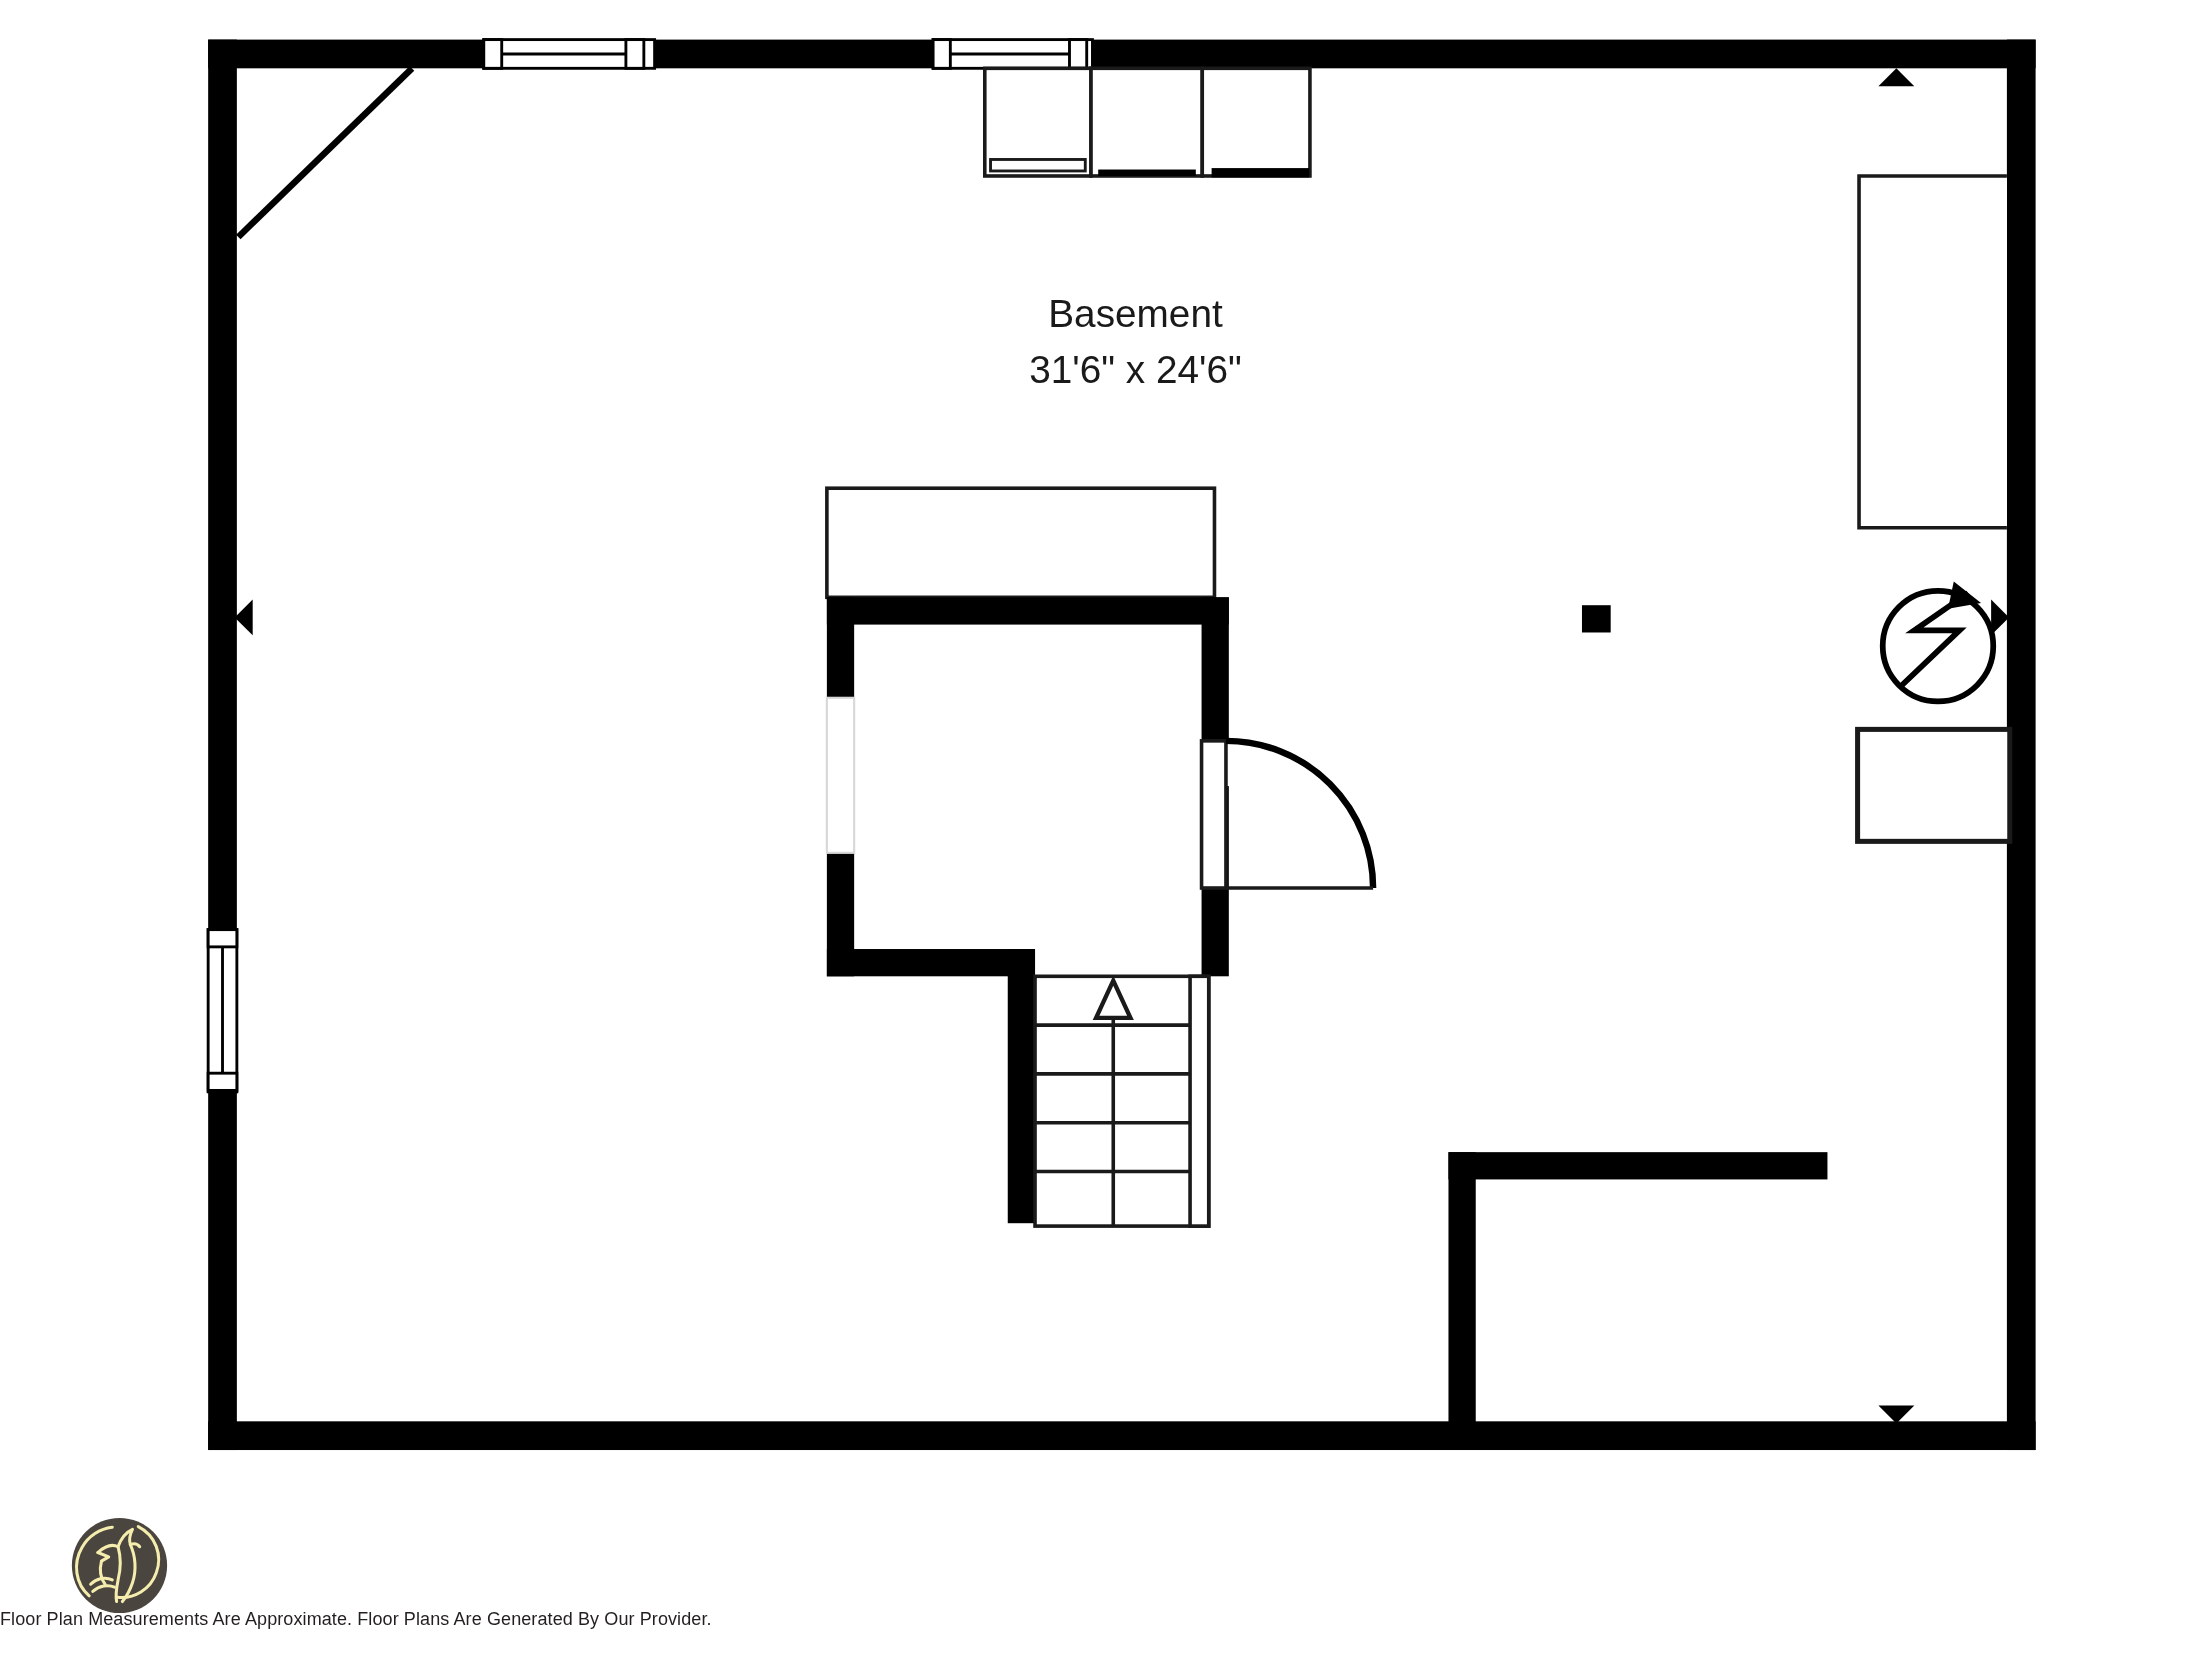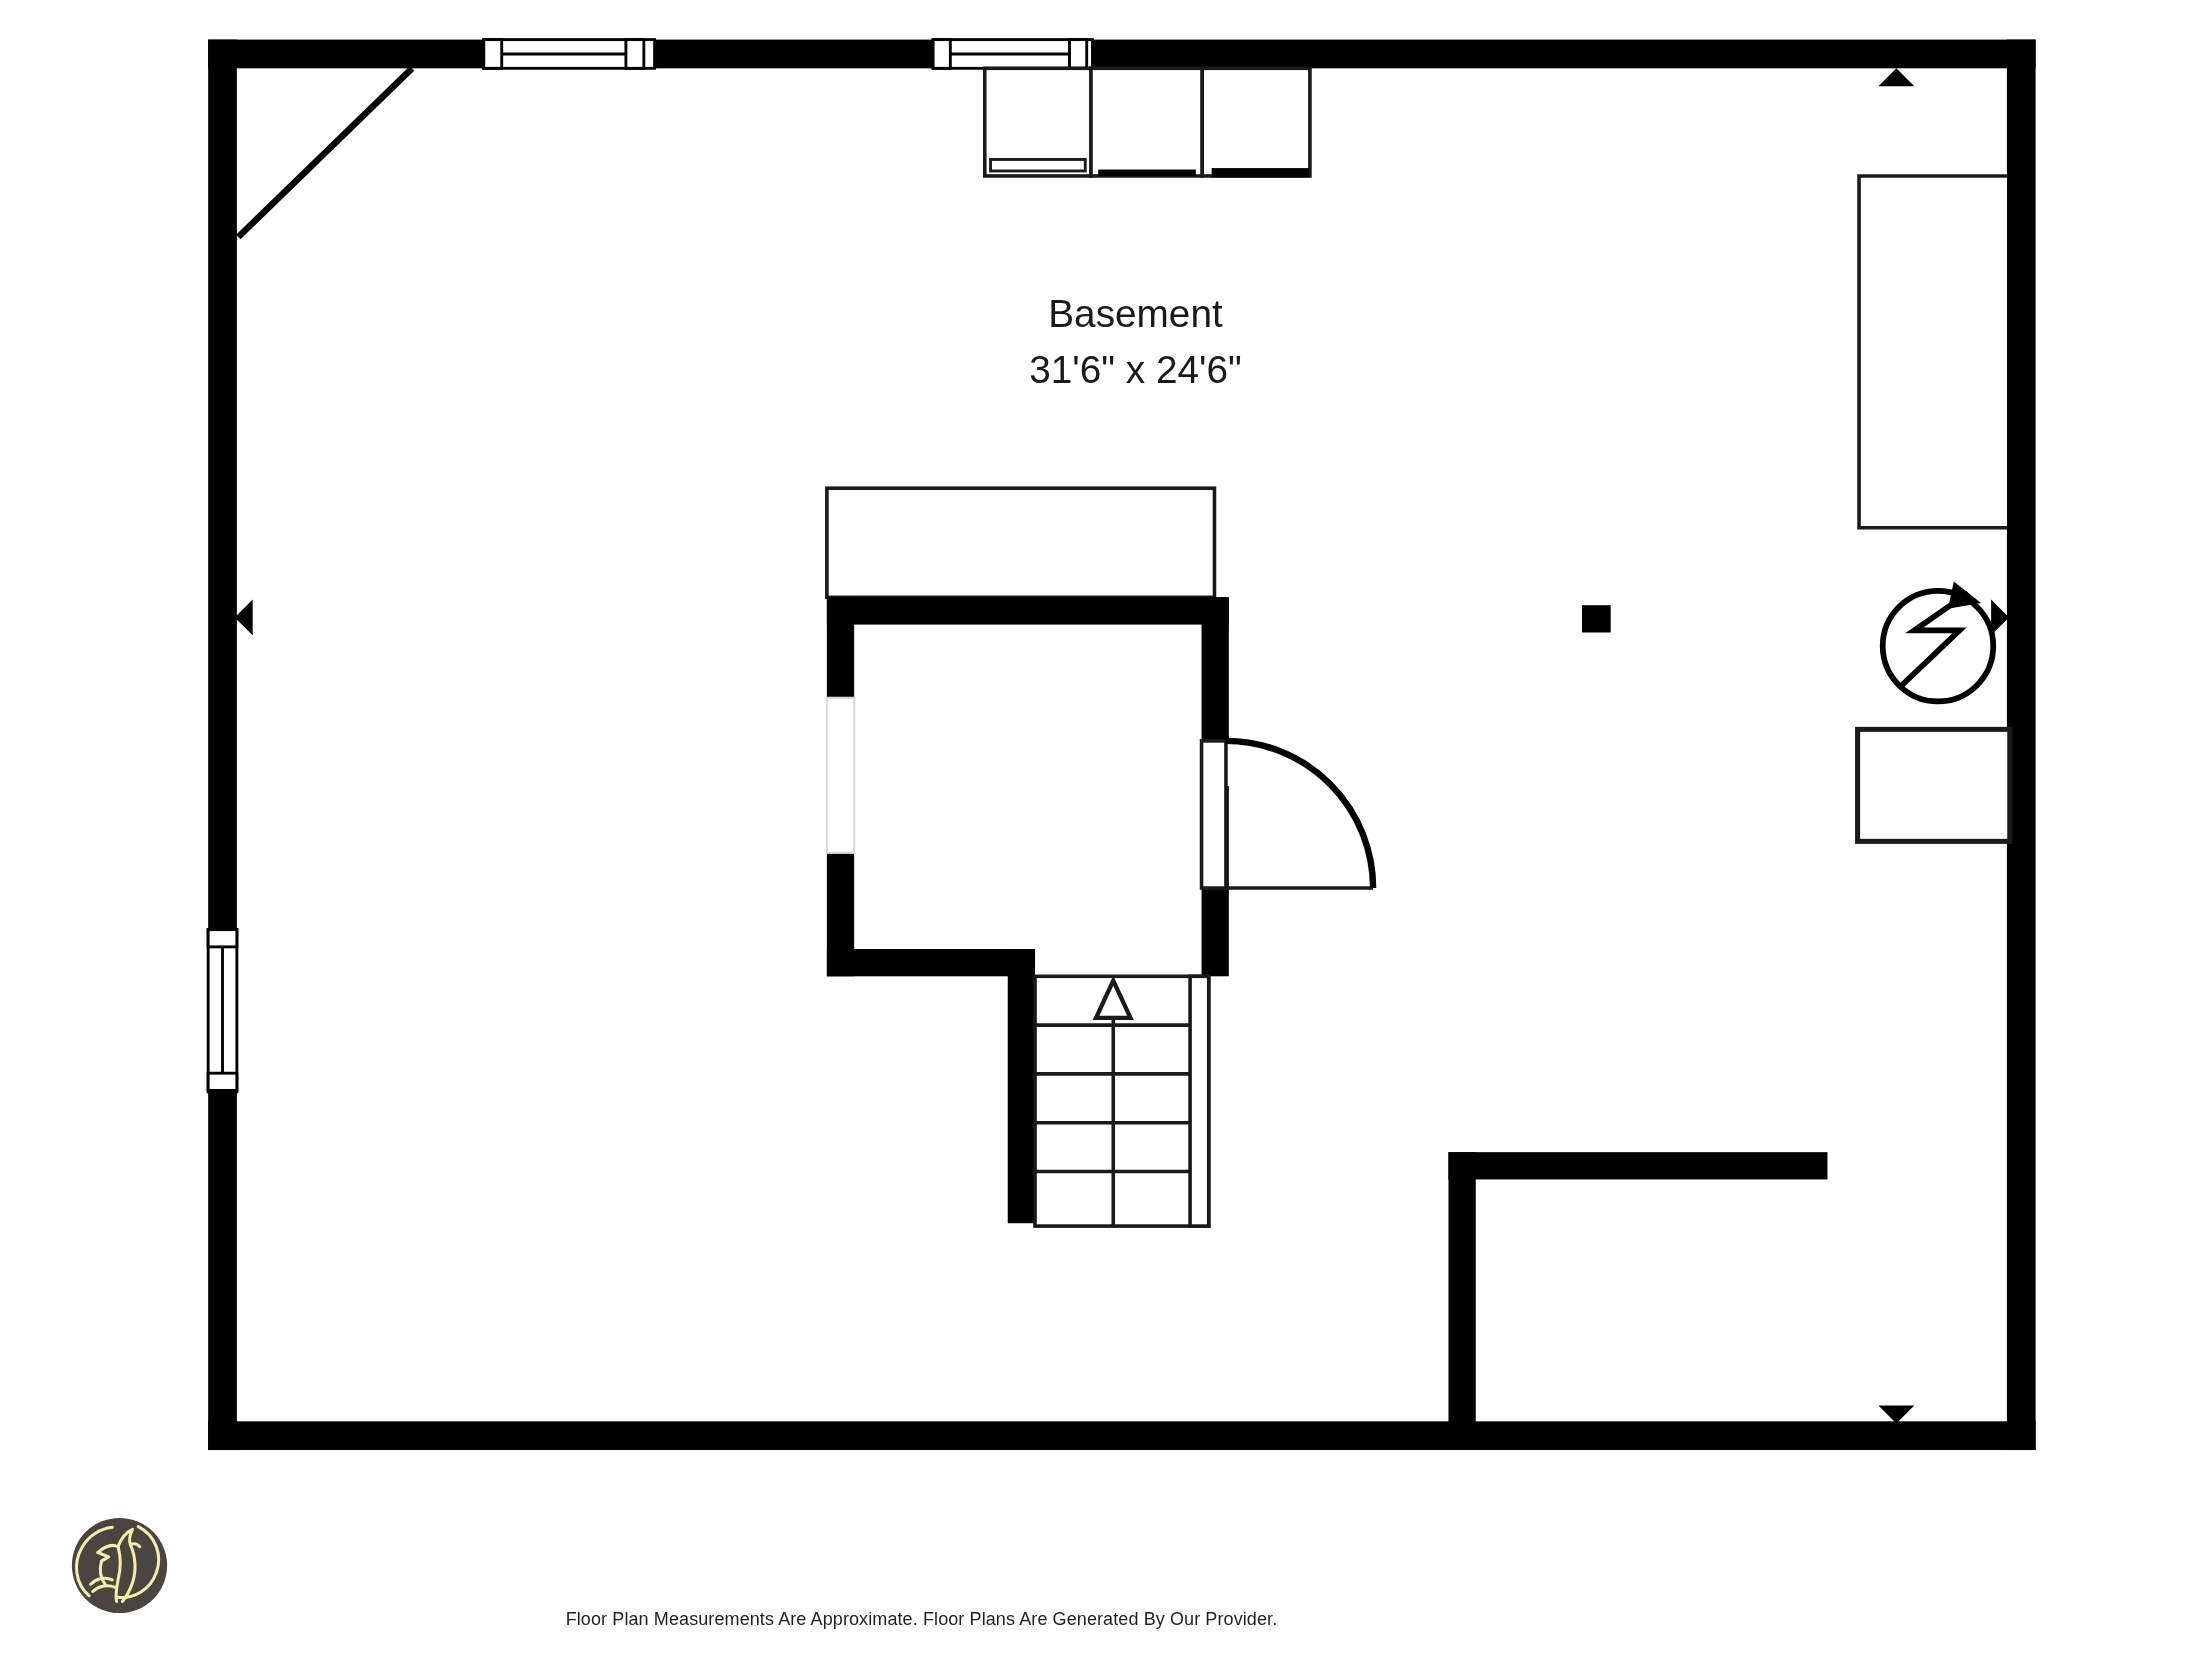--- a/index.html
+++ b/index.html
@@ -35,21 +35,21 @@
     font-family: "Liberation Sans", sans-serif;
     font-size: 54px;
     fill: #1a1a1a;
     text-anchor: middle;
   }
   .disclaimer-text {
     position: absolute;
     left: 0;
     right: 0;
     top: 1609px;
-    text-align: center;
+    text-align: left;
     font-family: "Liberation Sans", sans-serif;
     font-size: 18px;
     color: #231f20;
     letter-spacing: 0.1px;
   }
   .brand-logo {
     position: absolute;
     left: 69px;
     top: 1515px;
     width: 101px;

